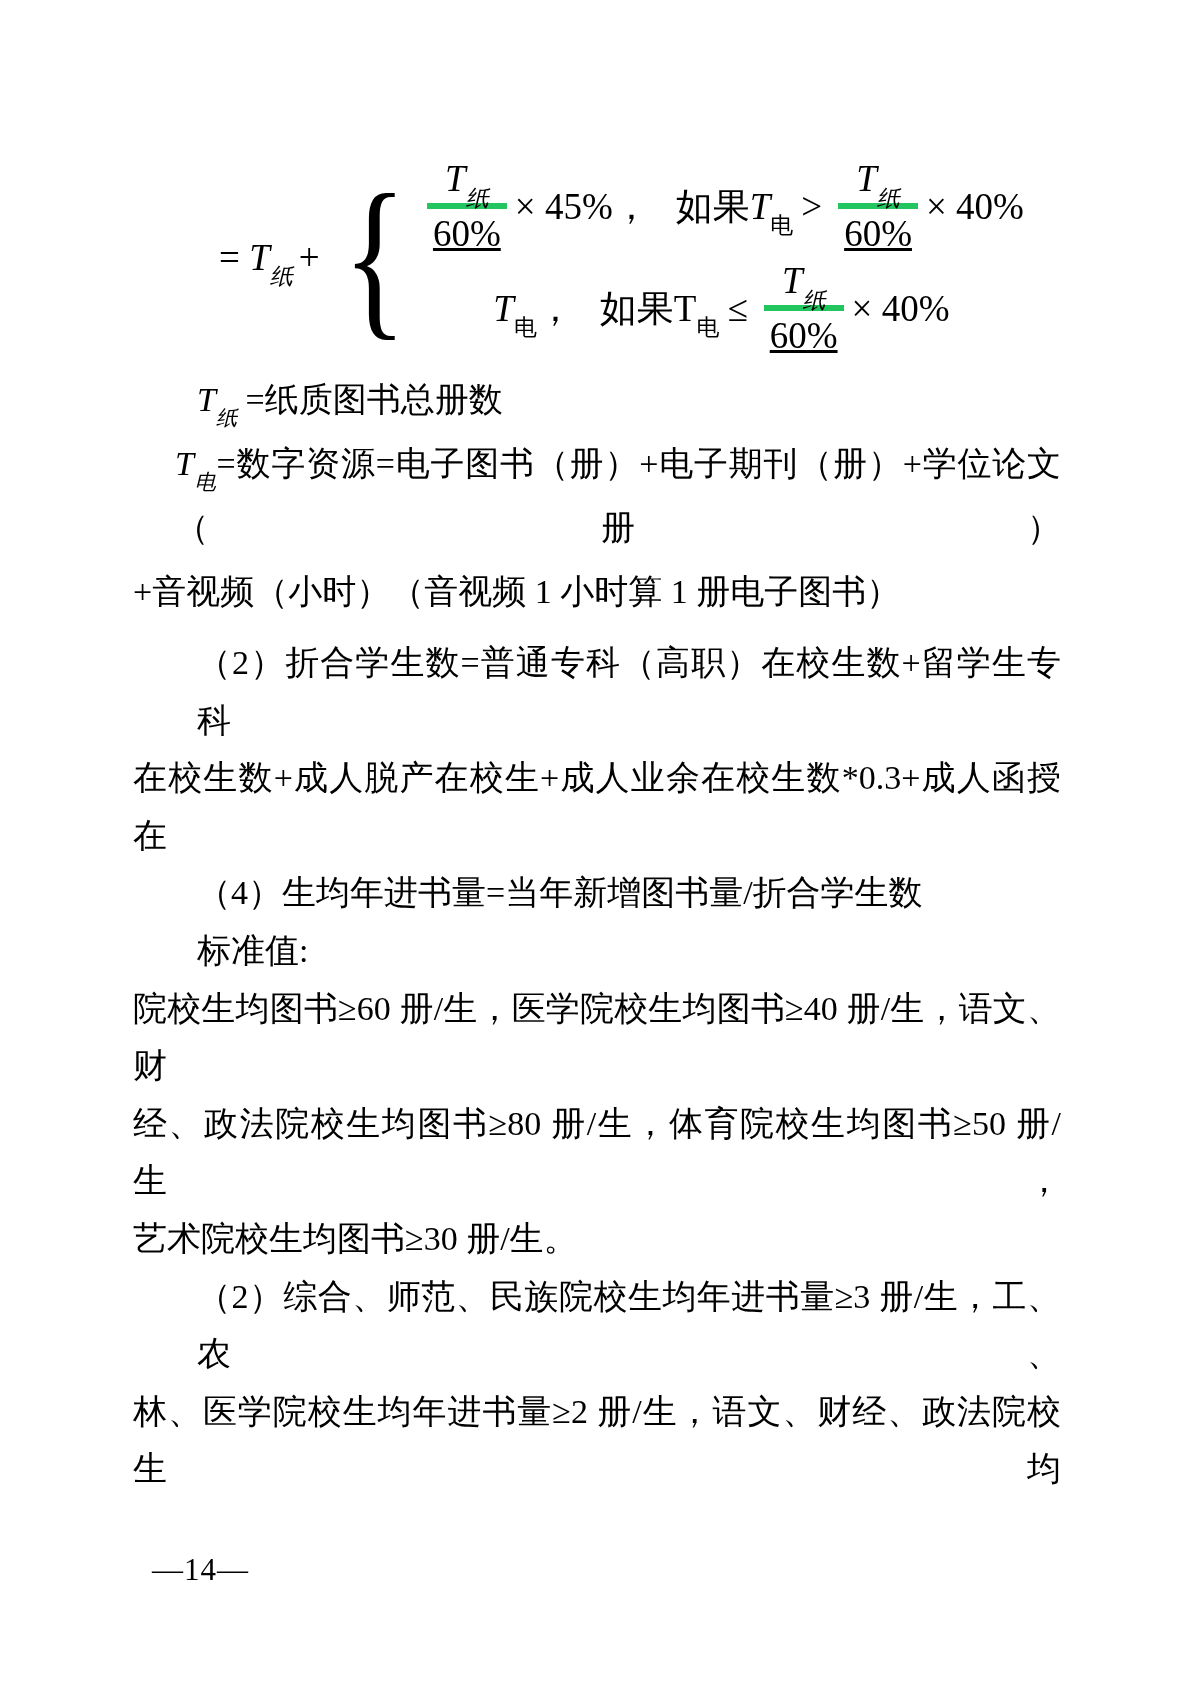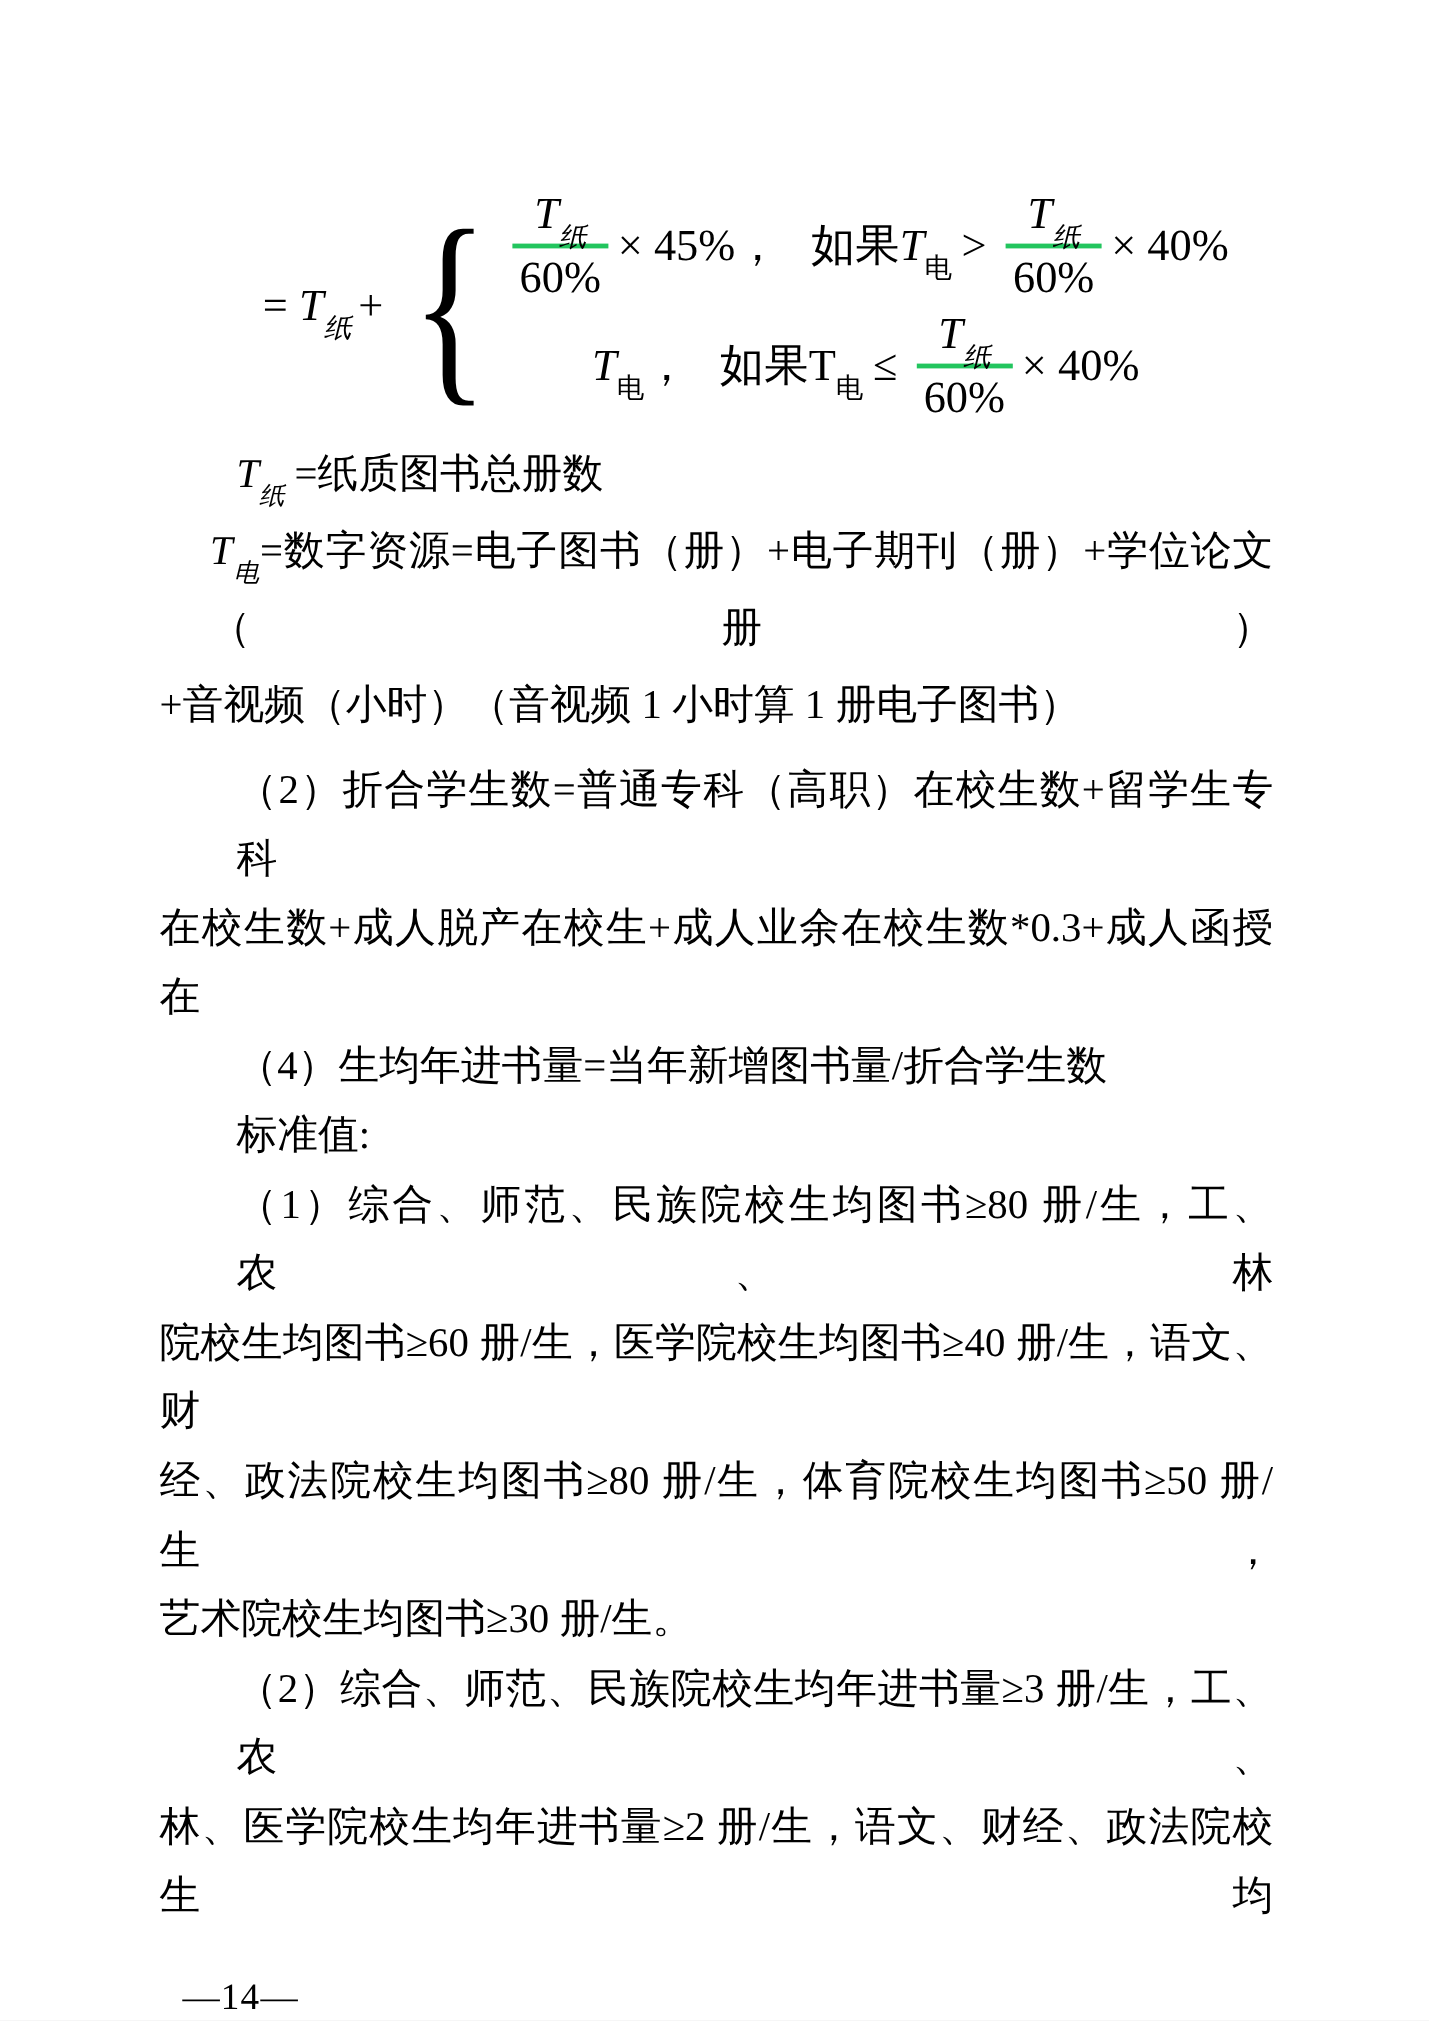--- a/index.html
+++ b/index.html
@@ -44,21 +44,21 @@
   .case{display:flex;align-items:center;}
   .case2{align-self:center;}
   .frac{
     display:inline-flex;
     flex-direction:column;
     align-items:center;
     margin:0 8px;
     vertical-align:middle;
   }
   .frac .num{padding:0 6px 6px;}
-  .frac .den{border-top:4px solid #22c55e;padding:6px 6px 0;}
+  .frac .den{border-top:6px solid #22c55e;padding:6px 6px 0;text-decoration:underline;}
   .gap-wide{display:inline-block;width:26px;}
   .op{margin:0 8px;}
 
   
   .bodytext{font-size:34px;}
   .para{line-height:57.6px;}
   #body-paragraphs .para:nth-child(1),
   #body-paragraphs .para:nth-child(2){line-height:64px;}
   #body-paragraphs .para:nth-child(3){margin-top:10px;}
   .line{
@@ -68,21 +68,21 @@
     white-space:normal;
   }
   .line.last{text-align:center;text-align-last:left;}
   .line.ind2{padding-left:64px;}
   .line.ind1{padding-left:42px;}
   .line .ss{top:0.3em;}
 
   
   .footer{
     position:absolute;
-    left:152px;top:1646px;
+    left:152px;top:1552px;
     font-size:31px;
     letter-spacing:1px;
   }
 </style>
 </head>
 <body>
 
 <div class="page">
   <div class="content">
 
@@ -141,21 +141,20 @@
           <div class="line ind2">（2）折合学生数=普通专科（高职）在校生数+留学生专科</div>
           <div class="line">在校生数+成人脱产在校生+成人业余在校生数*0.3+成人函授在</div>
         </div>
         <div class="para">
           <div class="line ind2 last">（4）生均年进书量=当年新增图书量/折合学生数</div>
         </div>
         <div class="para">
           <div class="line ind2 last">标准值:</div>
         </div>
         <div class="para">
-          <div class="line ind2">（1）综合、师范、民族院校生均图书≥80 册/生，工、农、林</div>
           <div class="line">院校生均图书≥60 册/生，医学院校生均图书≥40 册/生，语文、财</div>
           <div class="line">经、政法院校生均图书≥80 册/生，体育院校生均图书≥50 册/生，</div>
           <div class="line last">艺术院校生均图书≥30 册/生。</div>
         </div>
         <div class="para">
           <div class="line ind2">（2）综合、师范、民族院校生均年进书量≥3 册/生，工、农、</div>
           <div class="line">林、医学院校生均年进书量≥2 册/生，语文、财经、政法院校生均</div>
         </div>
       </div>
 

